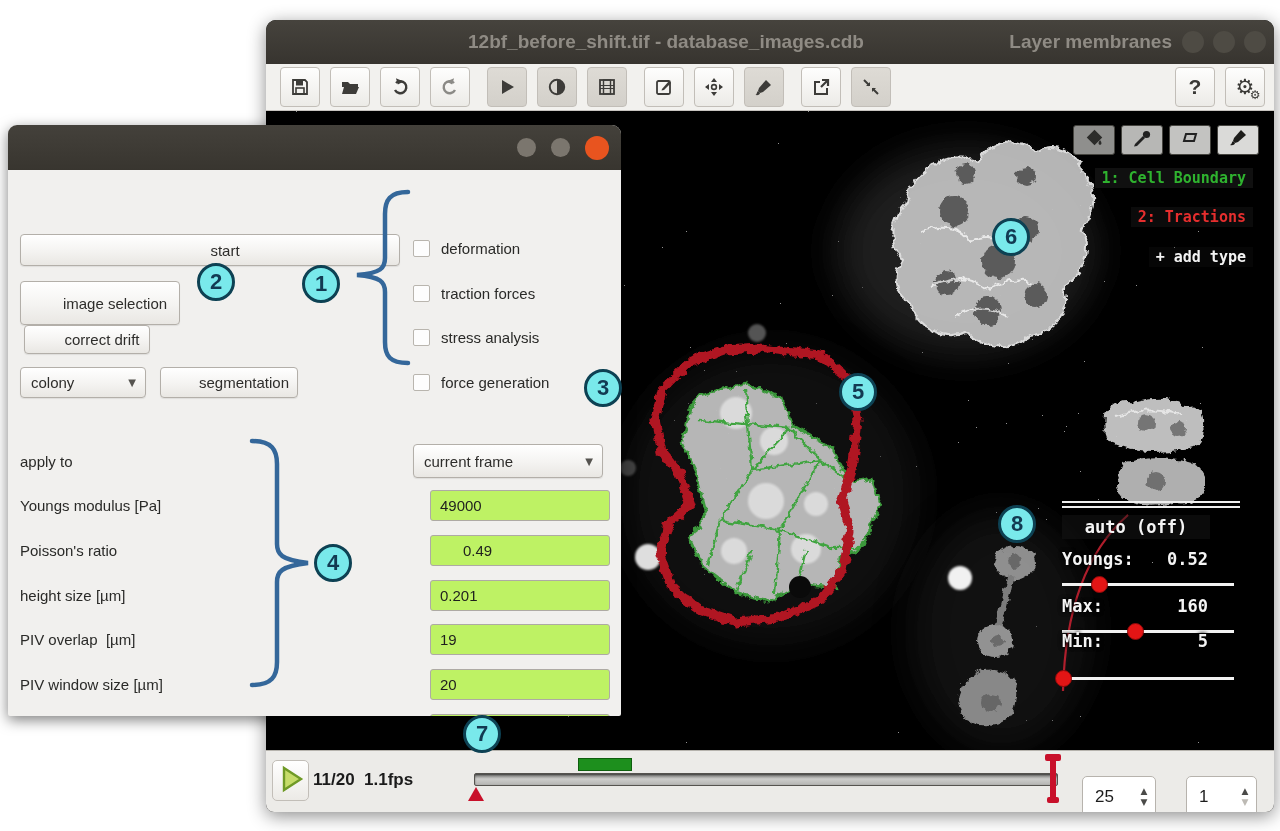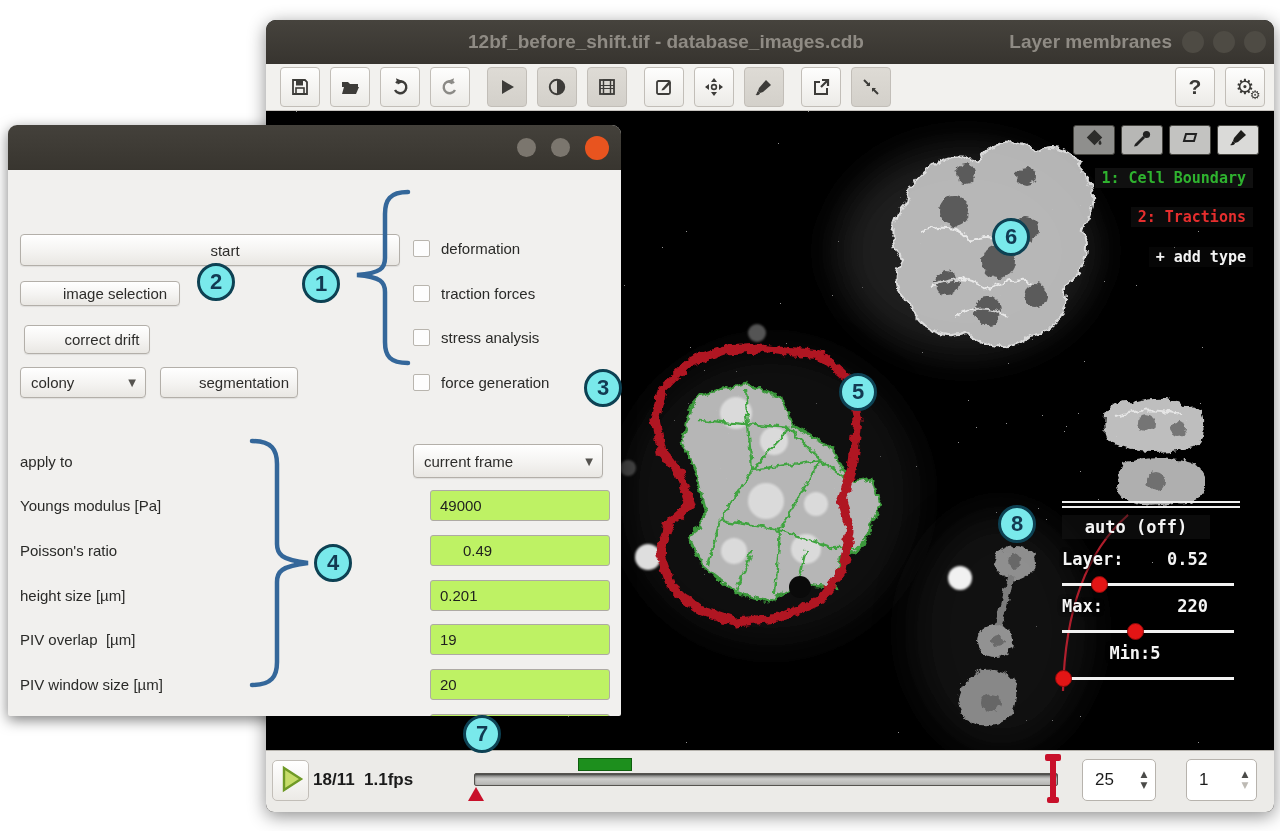--- a/index.html
+++ b/index.html
@@ -52,21 +52,21 @@
     font-size:17px;color:#1b1b1b;letter-spacing:0px;}
   .track{position:absolute;left:208px;top:22px;width:584px;height:13px;border:1px solid #55534f;border-radius:2px;
     background:linear-gradient(180deg,#6f6f6d,#cdcdcb 45%,#b5b5b3);box-sizing:border-box;
     box-shadow:inset 0 1px 2px rgba(0,0,0,.45);}
   .tl-green{position:absolute;left:312px;top:7px;width:54px;height:13px;background:#1d8f1d;border:1px solid #0e5e0e;box-sizing:border-box;}
   .tl-start{position:absolute;left:202px;top:36px;width:0;height:0;
     border-left:8px solid transparent;border-right:8px solid transparent;border-bottom:14px solid #c8102a;}
   .tl-cap{position:absolute;left:779px;top:3px;width:16px;height:7px;background:#c8102a;border-radius:2px;}
   .tl-shaft{position:absolute;left:784px;top:8px;width:6px;height:42px;background:#c8102a;}
   .tl-foot{position:absolute;left:781px;top:46px;width:12px;height:6px;background:#c8102a;border-radius:2px;}
-  .spinbox{position:absolute;top:8px;height:42px;background:#fff;border:1px solid #b7b3ad;border-radius:5px;
+  .spinbox{position:absolute;top:25px;height:42px;background:#fff;border:1px solid #b7b3ad;border-radius:5px;
     box-sizing:border-box;display:flex;align-items:center;}
   .spinbox .val{flex:1;padding-left:12px;font-size:17px;color:#1c1c1c;}
   .spinarrows{width:22px;display:flex;flex-direction:column;align-items:center;gap:2px;
     font-family:"DejaVu Sans",sans-serif;font-size:9px;color:#4a4a48;line-height:1;}
   .spinarrows .dim{color:#bdbab4;}
   
   #dialog{left:8px;top:125px;width:613px;height:591px;background:#f1f0ee;border-radius:9px 9px 2px 2px;
     overflow:hidden;box-shadow:0 4px 14px rgba(0,0,0,.5);z-index:20;}
   .dtitle{position:relative;height:45px;background:linear-gradient(#44413b,#38352f);}
   .dtitle .ddot{position:absolute;top:13px;width:19px;height:19px;border-radius:50%;background:#7b766e;}
@@ -370,49 +370,49 @@
     <div class="typelabel" style="top:136px;color:#f2f2f2;background:rgba(20,20,20,.3);">+ add type</div>
 
     <div class="cpanel">
       <svg class="abs" style="left:-4px;top:8px;" width="90" height="200">
         <path d="M5,182 Q8,60 70,6" stroke="#cc2233" stroke-width="2.2" fill="none" opacity="0.85"></path>
       </svg>
       <div class="hline" style="top:0;"></div>
       <div class="hline" style="top:5px;"></div>
       <div class="autoline">auto (off)</div>
       <div class="crow" style="top:48px;">
-        <span>Layer:</span>
+        <span>Youngs:</span>
         <span>0.52</span>
       </div>
       <div class="cslider" style="top:82px;"></div>
       <div class="cdot" style="left:29px;top:75px;"></div>
       <div class="crow" style="top:95px;">
         <span>Max:</span>
-        <span>220</span>
+        <span>160</span>
       </div>
       <div class="cslider" style="top:129px;"></div>
       <div class="cdot" style="left:65px;top:122px;"></div>
-      <div class="crow" style="top:142px;justify-content:center;">
+      <div class="crow" style="top:130px;">
         <span>Min:</span>
         <span>5</span>
       </div>
       <div class="cslider" style="top:176px;"></div>
       <div class="cdot" style="left:-7px;top:169px;"></div>
 
     </div>
   </div>
 
   <div class="bottom-bar">
     <div class="playbtn">
       <span><svg width="30" height="32" viewBox="0 0 30 32">
             <path d="M8,5 L25,16 L8,27 Z" fill="#c6dc6a" stroke="#6f9a26" stroke-width="2.4"></path>
           </svg></span>
     </div>
     <div class="framecounter">
-      <span>18/11</span>&nbsp;
+      <span>11/20</span>&nbsp;
       <span>1.1fps</span>
     </div>
     <div class="track"></div>
     <div class="tl-green"></div>
     <div class="tl-start"></div>
     <div class="tl-cap"></div>
     <div class="tl-shaft"></div>
     <div class="tl-foot"></div>
     <div class="spinbox" style="left:816px;width:74px;">
       <span class="val">25</span>
@@ -432,21 +432,21 @@
 </div>
 
 <div id="dialog" class="abs">
   <div class="dtitle">
     <div class="ddot" style="right:85px;"></div>
     <div class="ddot" style="right:51px;"></div>
     <div class="ddot orange" style="right:12px;"></div>
   </div>
   <div class="dbody">
     <div class="btn" style="left:12px;top:64px;width:380px;height:32px;">start</div>
-    <div class="btn" style="left:12px;top:111px;width:160px;height:25px;">image selection</div>
+    <div class="btn" style="left:12px;top:111px;width:160px;height:44px;">image selection</div>
     <div class="btn" style="left:16px;top:155px;width:126px;height:29px;">correct drift</div>
     <div class="btn dd" style="left:12px;top:197px;width:126px;height:31px;">
       <span>colony</span>
       <span class="caret">▼</span>
     </div>
     <div class="btn" style="left:152px;top:197px;width:138px;height:31px;">segmentation</div>
 
     <div class="chkrow" style="top:70px;">
       <span class="chk"></span>
       <span>deformation</span>

